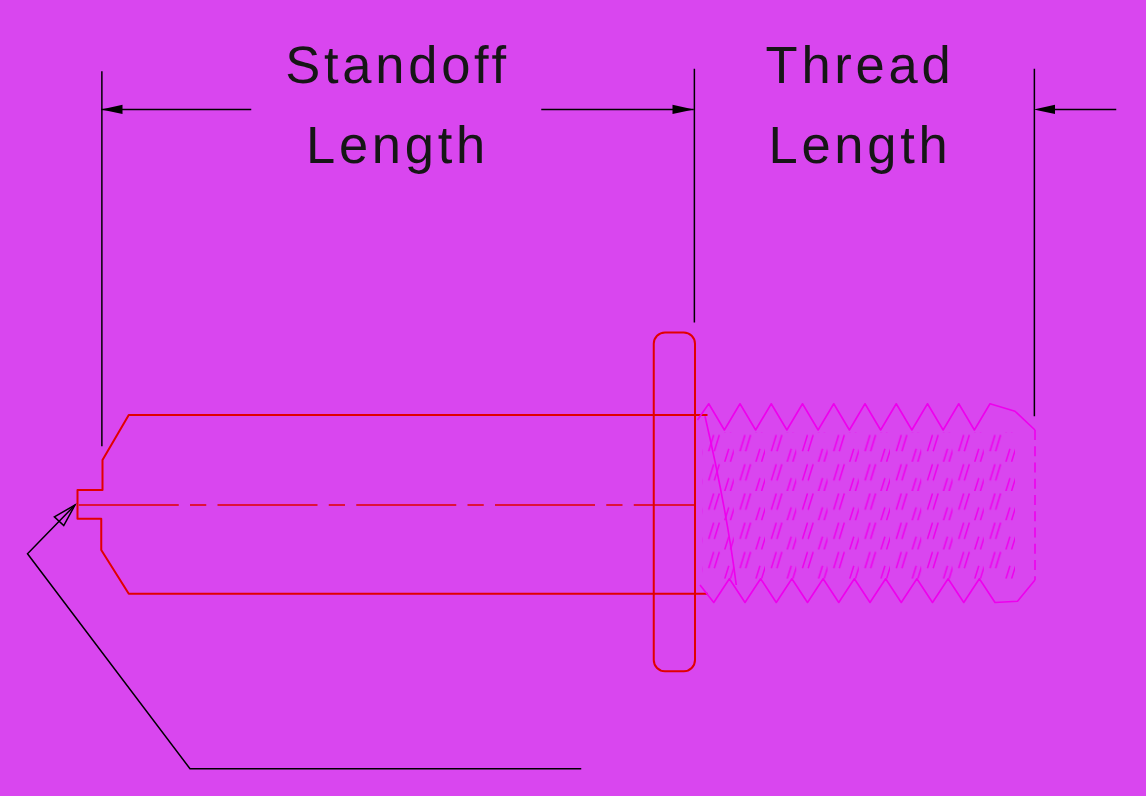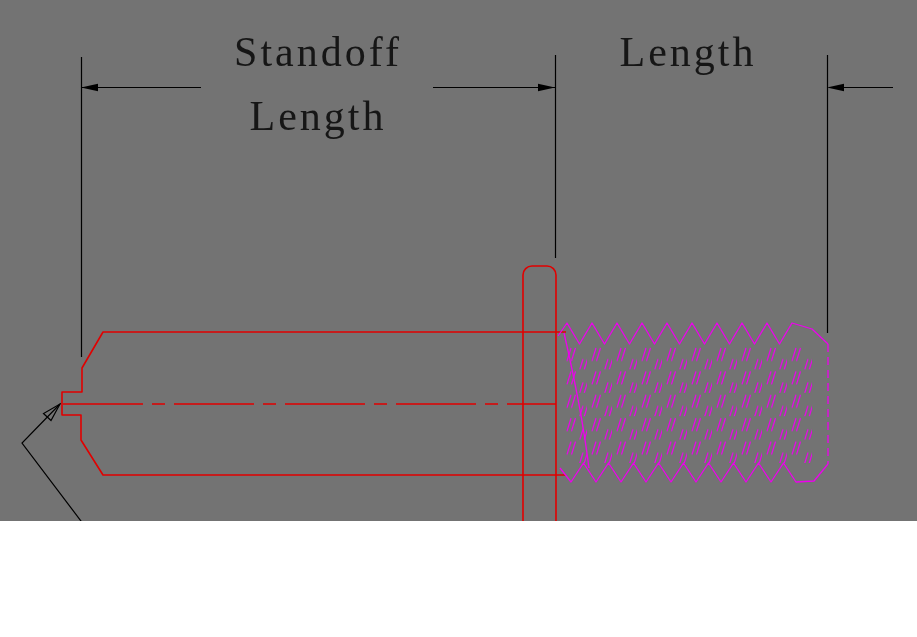--- a/index.html
+++ b/index.html
@@ -1,21 +1,21 @@
 <!DOCTYPE html>
 <html><head>
 <meta charset="utf-8">
 <style>
   html,body{margin:0;padding:0;background:#ffffff;}
   .canvas{
     position:relative;
-    width:917px;height:521px;
-    background:#737373;
+    width:917px;height:637px;
+    background:#d946ef;
     overflow:hidden;
-    font-family:Liberation Serif, serif;
+    font-family:Liberation Sans, sans-serif;
   }
   svg.drawing{position:absolute;left:0;top:0;width:917px;height:637px;}
   .cad-label{
     position:absolute;
     color:#161616;
     font-weight:300;
     font-size:42px;
     letter-spacing:3px;
     text-align:center;
     transform:translateX(-50%);
@@ -80,17 +80,18 @@
       <rect x="562" y="346" width="250" height="117" fill="url(#threadHatch)" stroke="none"></rect>
     </g>
   </svg>
 
   <div id="standoff-label" class="cad-label" style="left:318px;top:20px;">
     <span class="line">Standoff</span>
     <span class="line">Length</span>
   </div>
 
   <div id="thread-label" class="cad-label" style="left:688px;top:20px;">
+    <span class="line">Thread</span>
     <span class="line">Length</span>
   </div>
 
 
 </div>
 
 </body></html>

